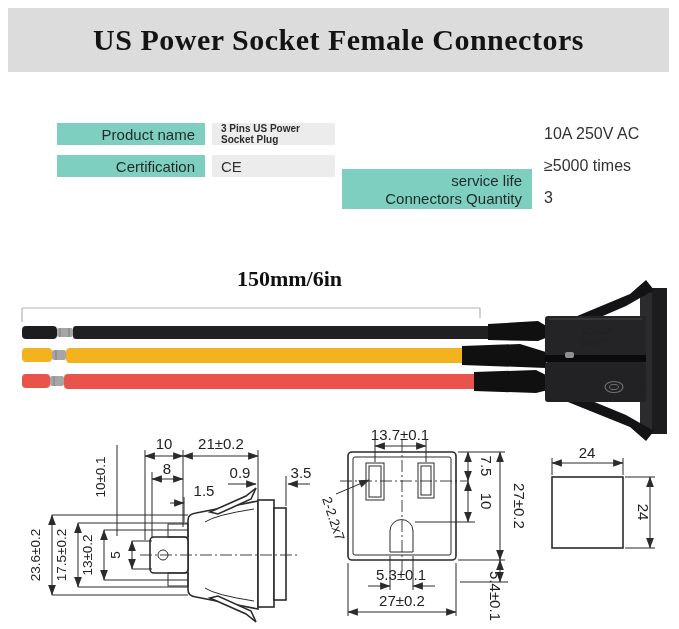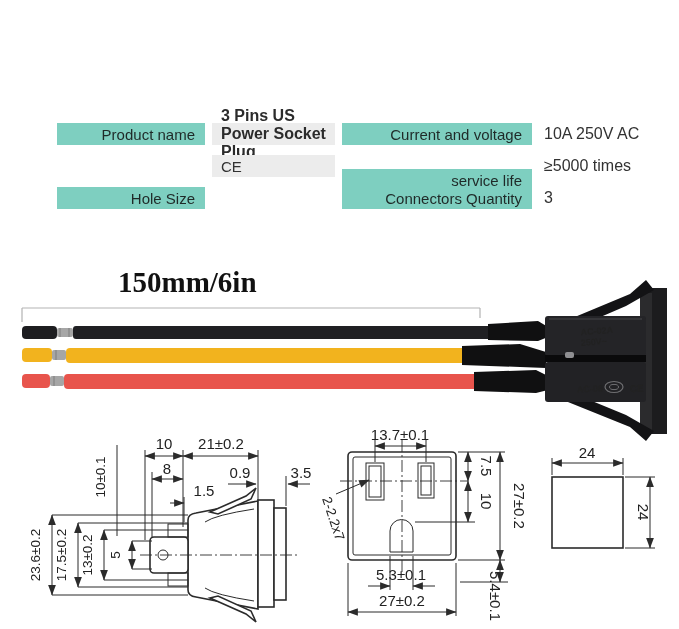--- a/index.html
+++ b/index.html
@@ -11,49 +11,51 @@
   .title-bar{left:8px;top:8px;width:661px;height:64px;background:#dcdcdc;
              display:flex;align-items:center;justify-content:center;}
   .title-text{font-family:"Liberation Serif",serif;font-weight:700;font-size:30px;
               color:#141414;letter-spacing:.5px;}
 
   
   .cell{height:22px;display:flex;align-items:center;font-size:15px;}
   .cell-label{background:#7ecfc0;color:#1f2a28;justify-content:flex-end;padding-right:10px;}
   .cell-value{background:#ececec;color:#323232;padding-left:9px;}
   .cell-value.white{background:transparent;}
-  .small-bold{font-size:16px;font-weight:700;color:#2b2b2b;}
+  .small-bold{font-size:10px;font-weight:700;color:#2b2b2b;}
 
   
-  .length-label{left:118px;top:266px;width:224px;text-align:left;
-                font-family:"Liberation Serif",serif;font-weight:700;font-size:29px;color:#111;}
+  .length-label{left:118px;top:266px;width:224px;text-align:right;
+                font-family:"Liberation Serif",serif;font-weight:700;font-size:22px;color:#111;}
 
   svg{display:block;}
   svg text{font-family:"Liberation Sans",sans-serif;fill:#222;}
   .dim{font-size:15px;}
   .dim-sm{font-size:13.5px;}
   .outline{fill:#fff;stroke:#2b2b2b;stroke-width:1.6;}
   .thin{fill:none;stroke:#2b2b2b;stroke-width:1;}
   .dimline{fill:none;stroke:#2b2b2b;stroke-width:1;}
   .cl{fill:none;stroke:#2b2b2b;stroke-width:.9;stroke-dasharray:12 3 2 3;}
 </style>
 </head>
 <body>
 
 <div class="canvas">
 
+  <div class="abs title-bar">
+    <span class="title-text">US Power Socket Female Connectors</span>
+  </div>
 
   <div class="abs cell cell-label" style="left:57px;top:123px;width:138px;">Product name</div>
   <div class="abs cell cell-value small-bold" style="left:212px;top:123px;width:114px;">3 Pins US Power Socket Plug</div>
 
+  <div class="abs cell cell-label" style="left:57px;top:155px;width:138px;">Certification</div>
   <div class="abs cell cell-value" style="left:212px;top:155px;width:114px;">CE</div>
 
-  <div class="abs cell cell-label" style="left:57px;top:187px;width:138px;">Hole Size</div>
-
-  <div class="abs cell cell-label" style="left:342px;top:123px;width:180px;">Current and voltage</div>
+
   <div class="abs cell cell-value white" style="left:535px;top:123px;width:140px;font-size:16px;">10A 250V AC</div>
 
   <div class="abs cell cell-label" style="left:342px;top:169px;width:180px;">service life</div>
   <div class="abs cell cell-value white" style="left:535px;top:155px;width:140px;font-size:16px;">≥5000 times</div>
 
   <div class="abs cell cell-label" style="left:342px;top:187px;width:180px;">Connectors Quantity</div>
   <div class="abs cell cell-value white" style="left:535px;top:187px;width:140px;font-size:16px;">3</div>
 
   <div class="abs length-label">150mm/6in</div>
 

